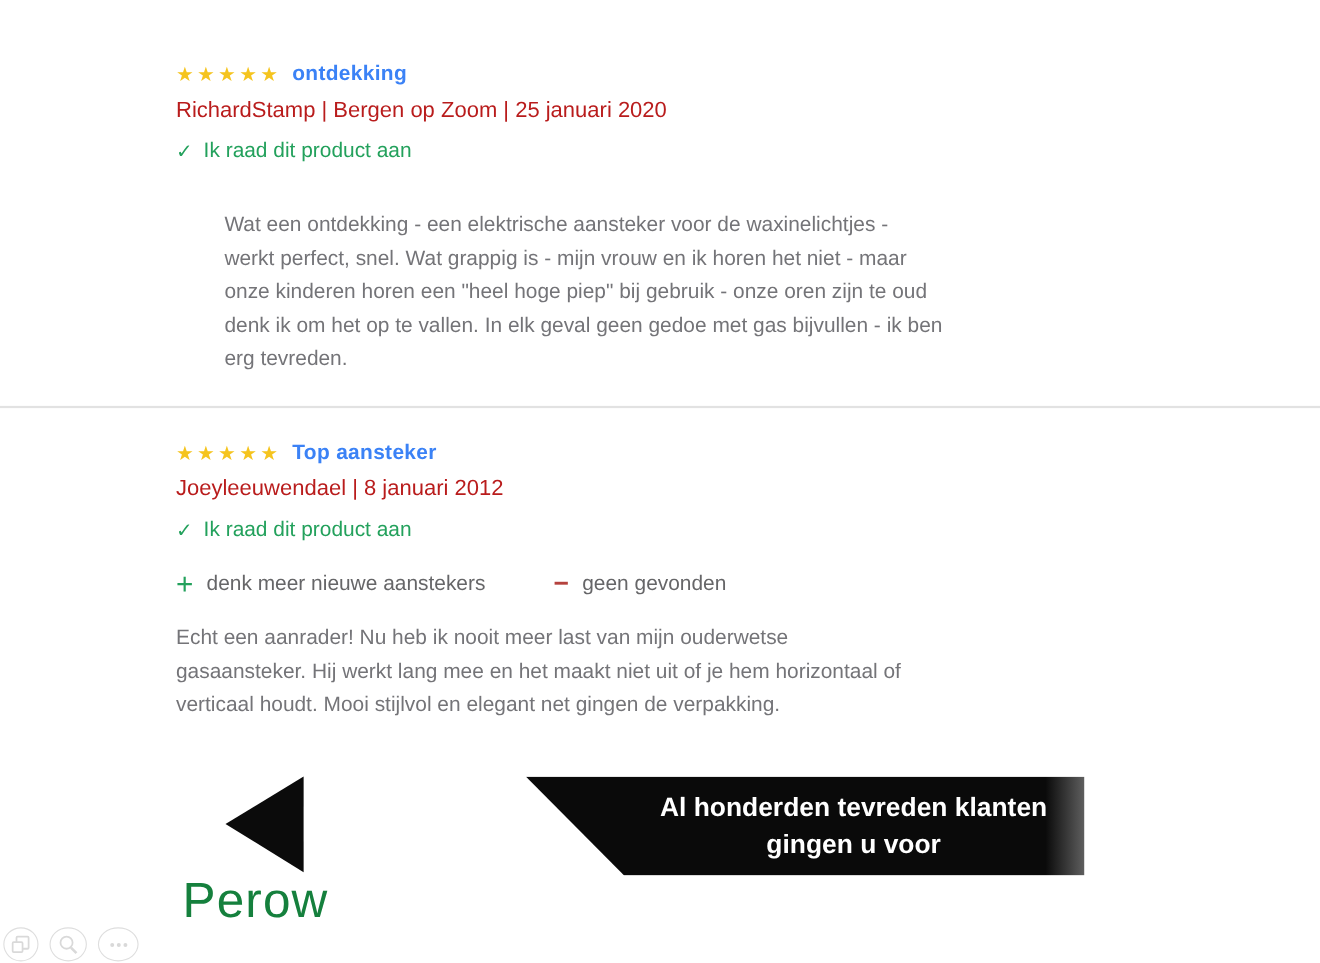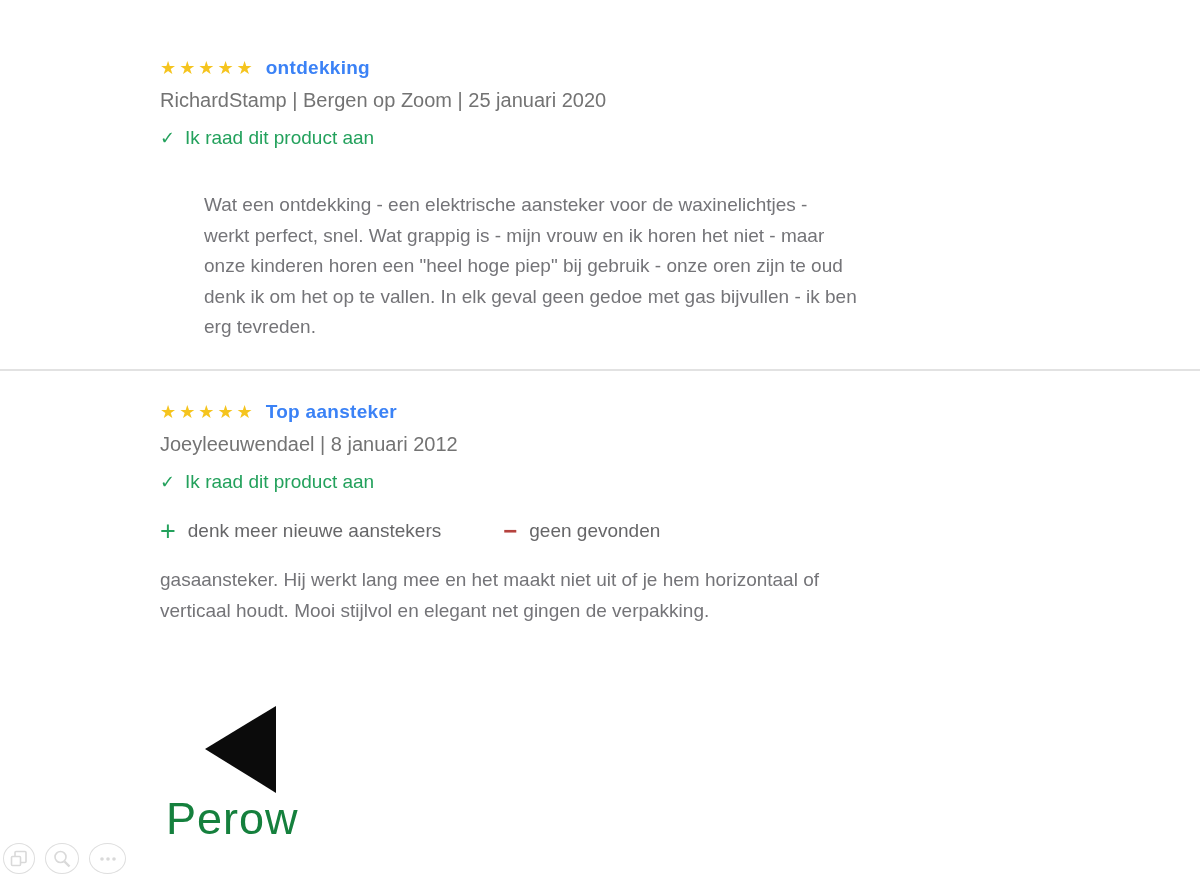--- a/index.html
+++ b/index.html
@@ -8,21 +8,21 @@
 
   
   .review{position:absolute;left:160px;width:775px;}
   .review-1{top:56px;}
   .review-2{top:400px;}
 
   .title-row{display:flex;align-items:center;gap:10px;height:24px;}
   .stars{color:#f5c41e;font-size:18px;letter-spacing:3px;white-space:nowrap;}
   .review-title{font-size:19px;font-weight:bold;color:#3b82f6;letter-spacing:.3px;}
 
-  .review-meta{margin-top:9px;font-size:20px;color:#737373;}
+  .review-meta{margin-top:9px;font-size:20px;color:#b91c1c;}
 
   .recommend{margin-top:15px;display:flex;align-items:center;gap:10px;
              color:#23a15c;font-size:19px;}
   .check{font-size:18px;font-weight:bold;}
 
   .pros-cons{margin-top:27px;display:flex;align-items:center;gap:62px;
              font-size:19px;color:#666668;}
   .pc-item{display:flex;align-items:center;gap:12px;}
   .plus{color:#23a15c;font-size:27px;font-weight:normal;line-height:20px;}
   .minus{color:#b5423e;font-size:24px;font-weight:bold;line-height:20px;}
@@ -97,28 +97,33 @@
       <div class="pc-item">
         <span class="plus">+</span>
         <span>denk meer nieuwe aanstekers</span>
       </div>
       <div class="pc-item">
         <span class="minus">−</span>
         <span>geen gevonden</span>
       </div>
     </div>
     <div class="review-body">
+      <div>Echt een aanrader! Nu heb ik nooit meer last van mijn ouderwetse</div>
       <div>gasaansteker. Hij werkt lang mee en het maakt niet uit of je hem horizontaal of</div>
       <div>verticaal houdt. Mooi stijlvol en elegant net gingen de verpakking.</div>
     </div>
   </section>
 
   <div class="logo-arrow"></div>
   <div class="brand">Perow</div>
 
+  <div class="promo-banner">
+    <div class="promo-line">Al honderden tevreden klanten</div>
+    <div class="promo-line">gingen u voor</div>
+  </div>
 
   <div class="float-btn fb-1">
     <span>
       <svg width="22" height="22" viewBox="0 0 22 22" fill="none" stroke="#d9d9d9" stroke-width="1.6">
         <rect x="7" y="3.5" width="11" height="11" rx="1"></rect>
         <rect x="3.5" y="8.5" width="9" height="9" rx="1" fill="#ffffff"></rect>
       </svg>
     </span>
   </div>
   <div class="float-btn fb-2">

